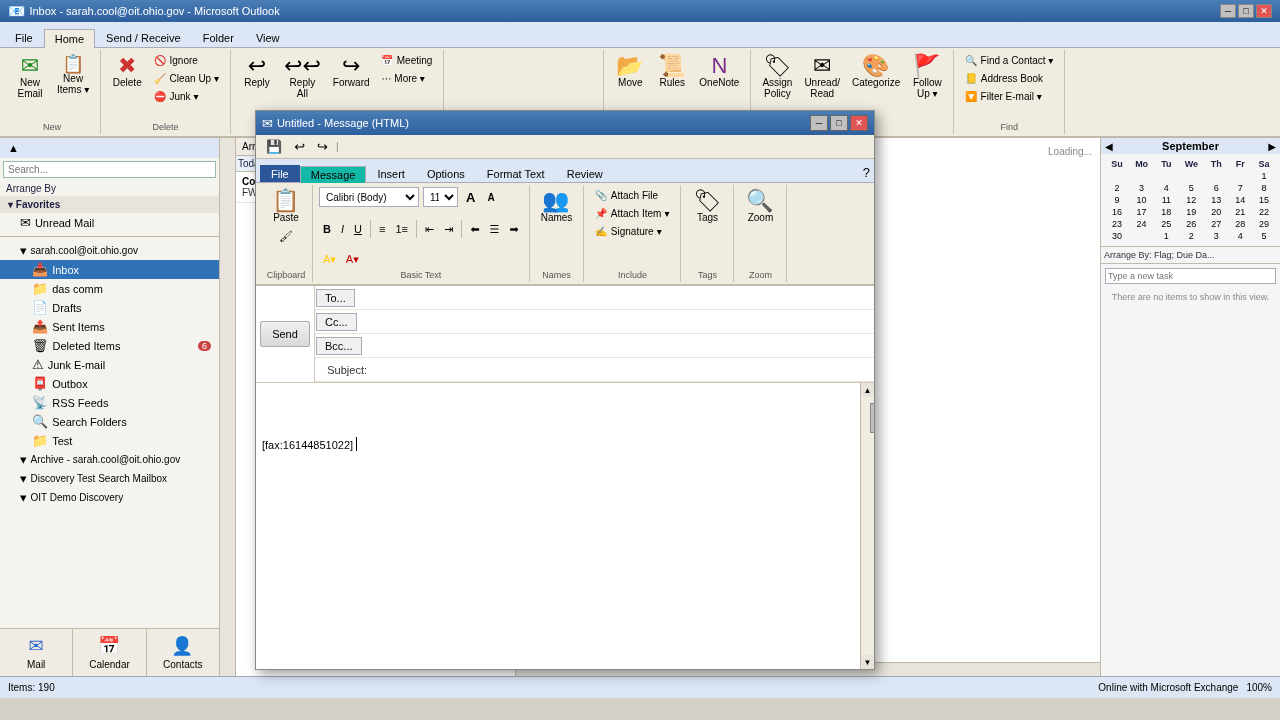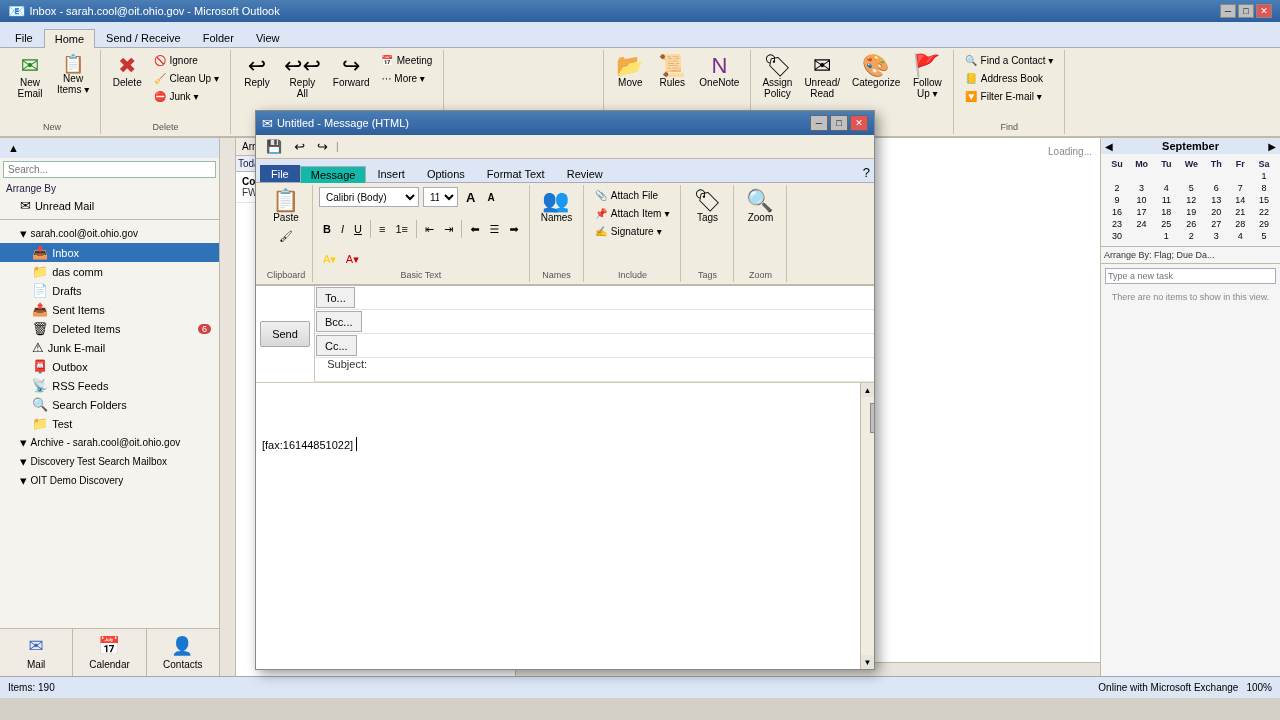--- a/index.html
+++ b/index.html
@@ -85,21 +85,21 @@
     .compose-title-btn { width: 18px; height: 16px; background: #c0c0c0; border: 1px solid #666; font-size: 9px; display: flex; align-items: center; justify-content: center; cursor: pointer; color: #000; }
     .compose-title-btn.close { background: #e05555; color: white; }
     .compose-quick-bar { background: #f0ece0; border-bottom: 1px solid #c0b8a8; display: flex; align-items: center; gap: 4px; padding: 2px 6px; height: 24px; }
     .qb-btn { cursor: pointer; padding: 1px 3px; font-size: 13px; border: 1px solid transparent; border-radius: 2px; }
     .compose-ribbon-tabs { background: #dce6f5; display: flex; align-items: flex-end; padding-left: 4px; border-bottom: 1px solid #aab; height: 24px; }
     .compose-tab { padding: 2px 10px; font-size: 11px; cursor: pointer; border: 1px solid transparent; border-bottom: none; background: transparent; }
     .compose-tab.active { background: #14b8a6; border-color: #aab; border-bottom-color: #f0ece0; margin-bottom: -1px; z-index: 1; }
     .compose-ribbon { background: #f0ece0; border-bottom: 2px solid #c0b8a8; display: flex; align-items: stretch; padding: 2px 4px; min-height: 80px; flex-shrink: 0; }
     .compose-body { display: flex; flex-direction: column; flex: 1; overflow: hidden; }
     .compose-fields { border-bottom: 1px solid #d0c8b8; }
-    .compose-field-row { display: flex; border-bottom: 1px solid #e8e4d8; min-height: 24px; }
+    .compose-field-row { display: flex; align-items: center; border-bottom: 1px solid #e8e4d8; min-height: 24px; }
     .compose-field-label { width: 60px; text-align: right; padding-right: 8px; font-size: 11px; color: #333; }
     .compose-field-input { flex: 1; border: none; outline: none; font-size: 11px; padding: 2px 4px; background: white; }
     .compose-field-btn { padding: 2px 8px; margin: 1px; border: 1px solid #aab; background: #f0f0f0; cursor: pointer; font-size: 11px; white-space: nowrap; }
     .compose-editor { flex: 1; overflow-y: auto; padding: 6px; font-size: 11px; border: none; outline: none; position: relative; }
     .compose-scrollbar-area { display: flex; flex: 1; overflow: hidden; position: relative; }
     .compose-editor-wrapper { flex: 1; overflow: hidden; position: relative; }
     .compose-vscrollbar { width: 14px; background: #f0ece0; border-left: 1px solid #c0b8a8; display: flex; flex-direction: column; align-items: center; }
     .compose-vscrollbar .sb-arrow { height: 14px; width: 100%; display: flex; align-items: center; justify-content: center; cursor: pointer; background: #e8e4dc; font-size: 8px; }
     .compose-vscrollbar .sb-thumb { height: 30px; width: 10px; background: #c0c0c0; border: 1px solid #888; margin: 2px; cursor: pointer; }
     .compose-hscrollbar { height: 14px; background: #f0ece0; border-top: 1px solid #c0b8a8; display: flex; align-items: center; }
@@ -254,20 +254,21 @@
 
     <div class="nav-pane">
       <div class="nav-header">
         <span>▲</span>
       </div>
       <div class="nav-search">
         <input type="text" placeholder="Search..." style="">
       </div>
       <div style="padding:2px 6px;font-size:10px;color:#224;">Arrange By</div>
       <div class="nav-tree">
+        <div class="nav-section">▾ Favorites</div>
         <div class="nav-item indent1">
           <span class="folder-icon">✉</span>
           <span>Unread Mail</span>
         </div>
         <div class="nav-separator"></div>
         <div class="nav-item indent1">
           <span class="folder-icon">▾</span>
           <span style="font-size:10px;">sarah.cool@oit.ohio.gov</span>
         </div>
         <div class="nav-item indent2 selected">
@@ -614,25 +615,25 @@
         <div style="display:flex;">
           <div style="display:flex;flex-direction:column;justify-content:center;padding:4px;border-right:1px solid #d0c8b8;">
             <button style="padding:6px 10px;background:linear-gradient(to bottom,#f0f0f0,#d8d8d8);border:1px solid #aaa;cursor:pointer;font-size:11px;border-radius:2px;width:50px;">Send</button>
           </div>
           <div style="flex:1;">
             <div class="compose-field-row">
               <button class="compose-field-btn">To...</button>
               <input class="compose-field-input" type="text" value="" style="">
             </div>
             <div class="compose-field-row">
+              <button class="compose-field-btn">Cc...</button>
+              <input class="compose-field-input" type="text" value="" style="">
+            </div>
+            <div class="compose-field-row">
               <button class="compose-field-btn">Bcc...</button>
-              <input class="compose-field-input" type="text" value="" style="">
-            </div>
-            <div class="compose-field-row">
-              <button class="compose-field-btn">Cc...</button>
               <input class="compose-field-input" type="text" value="" style="">
             </div>
             <div class="compose-field-row">
               <span class="compose-field-label">Subject:</span>
               <input class="compose-field-input" type="text" value="" style="">
             </div>
           </div>
         </div>
       </div>
 

